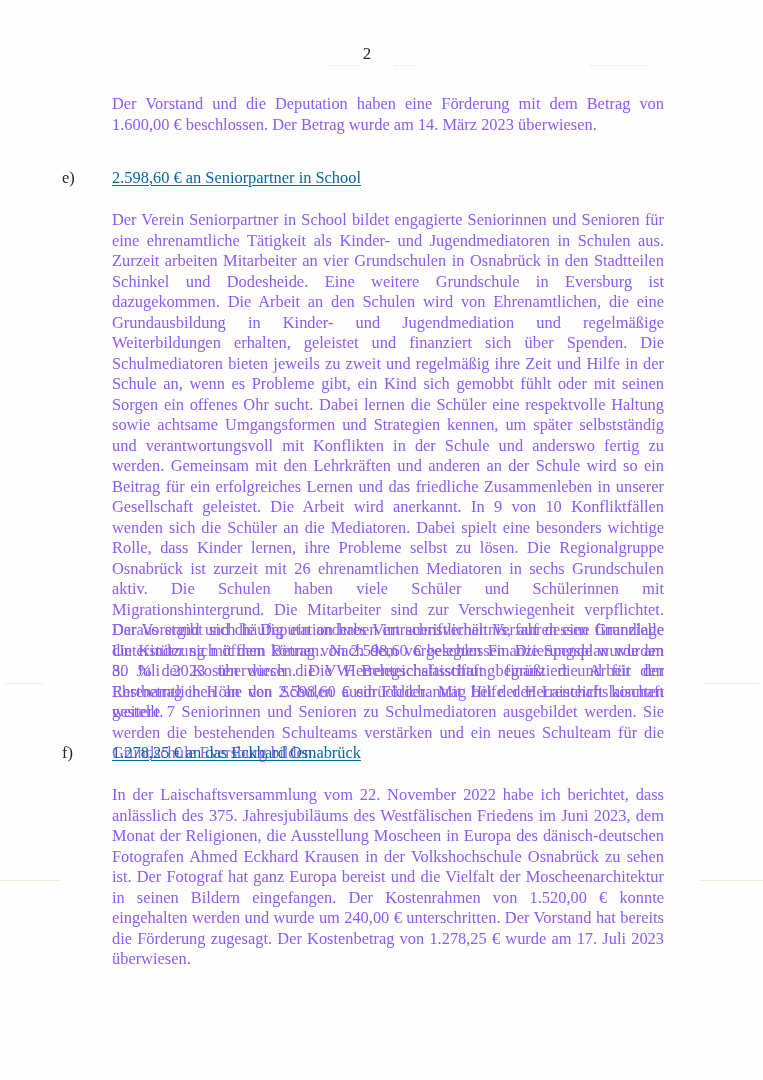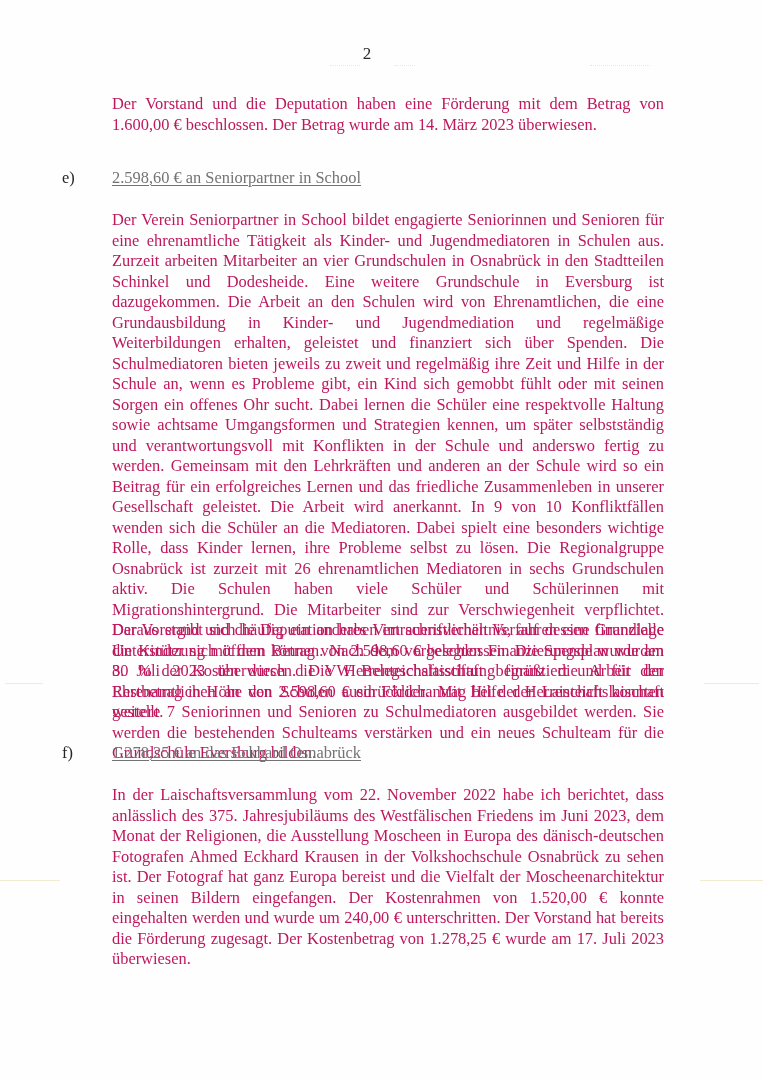--- a/index.html
+++ b/index.html
@@ -38,36 +38,36 @@
       border-top: 1px dotted #d8d8d8;
       opacity: 0.6;
     }
     .para {
       position: absolute;
       left: 112px;
       width: 552px;
       font-size: 16.4px;
       line-height: 20.5px;
       text-align: justify;
-      color: #be185d;
+      color: #8b5cf6;
       margin: 0;
     }
     .section-label {
       position: absolute;
       left: 62px;
       font-size: 16.4px;
       line-height: 20.5px;
       color: #262626;
     }
     .section-heading {
       position: absolute;
       left: 112px;
       font-size: 16.4px;
       line-height: 20.5px;
-      color: #737373;
+      color: #0369a1;
       text-decoration: underline;
       text-underline-offset: 2px;
       text-decoration-thickness: 1px;
     }
     .edge-mark {
       position: absolute;
       height: 1px;
       background: #efeccf;
     }
   </style>

